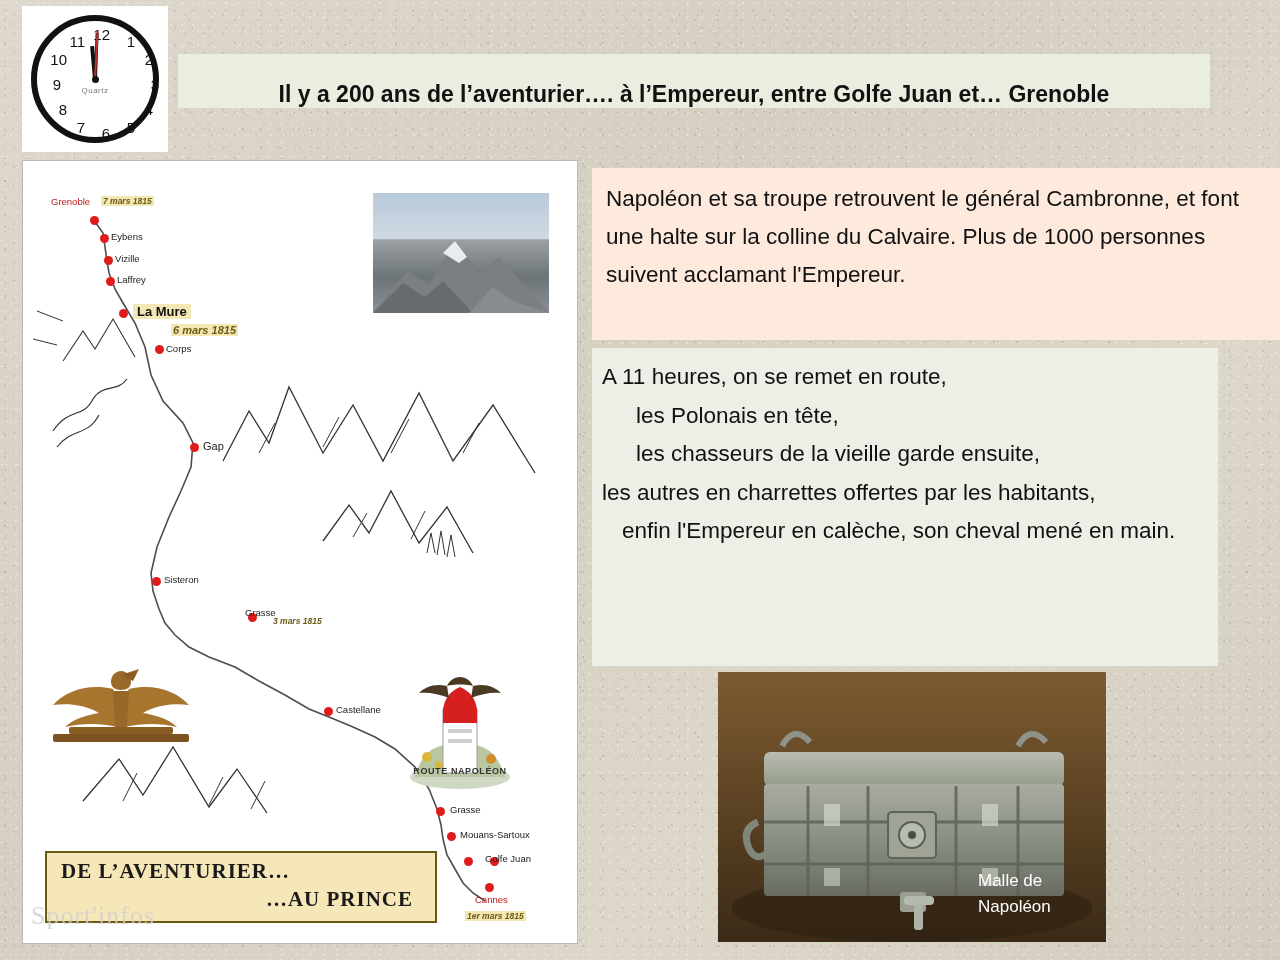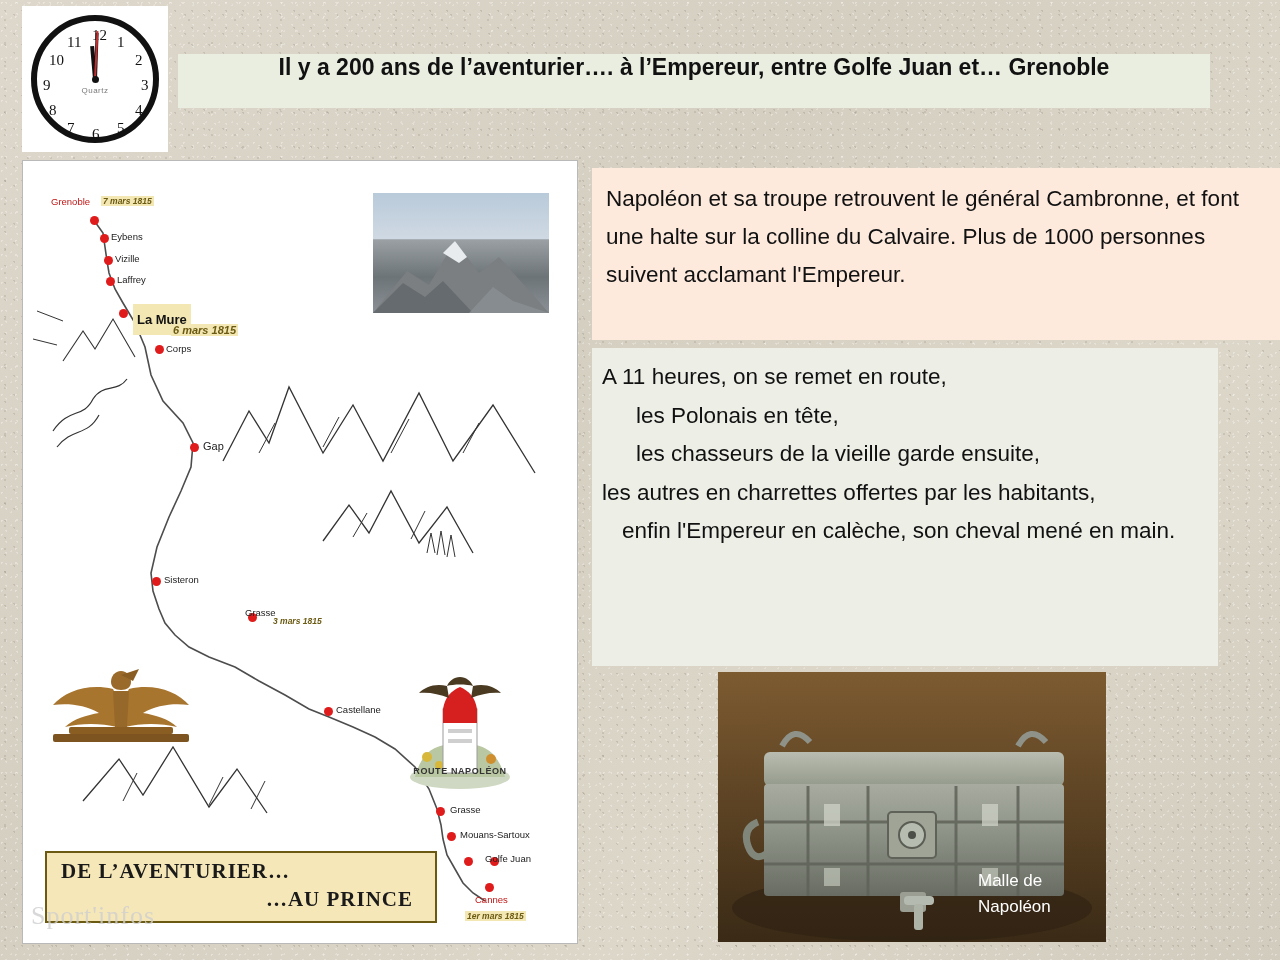--- a/index.html
+++ b/index.html
@@ -38,24 +38,24 @@
     transform: translate(-50%,-50%);
     width: 128px; height: 128px;
     border-radius: 50%;
     background: #ffffff;
     border: 6px solid #111111;
     box-sizing: border-box;
   }
   .clock-num {
     position: absolute;
     font-size: 15px;
-    font-family: Liberation Serif, serif;
+    font-family: Liberation Sans, sans-serif;
     color: #111;
     width: 18px;
-    text-align: left;
+    text-align: right;
     line-height: 16px;
     margin-left: -9px;
     margin-top: -8px;
   }
   .hand {
     position: absolute;
     left: 50%; top: 50%;
     background: #111;
     transform-origin: 50% 100%;
   }
@@ -93,21 +93,21 @@
     white-space: nowrap;
   }
 
   
   .title-banner {
     position: absolute;
     left: 178px; top: 54px;
     width: 1032px; height: 54px;
     background: #e9eee1;
     display: flex;
-    align-items: flex-start;
+    align-items: flex-end;
     justify-content: center;
     box-sizing: border-box;
     padding: 0 14px;
   }
   .title-banner .title-text {
     font-size: 23px;
     color: #111;
     font-weight: 600;
     white-space: nowrap;
   }
@@ -159,21 +159,21 @@
     background: #f3e7b4;
     padding: 0 2px;
     white-space: nowrap;
   }
   .lamure-label {
     position: absolute;
     font-size: 13px;
     font-weight: bold;
     color: #111;
     background: #f3e7b4;
-    padding: 8px 4px;
+    padding: 0 4px;
     white-space: nowrap;
   }
 
   .eagle {
     position: absolute;
     left: 24px; top: 500px;
     width: 148px; height: 86px;
   }
 
   .milestone {

